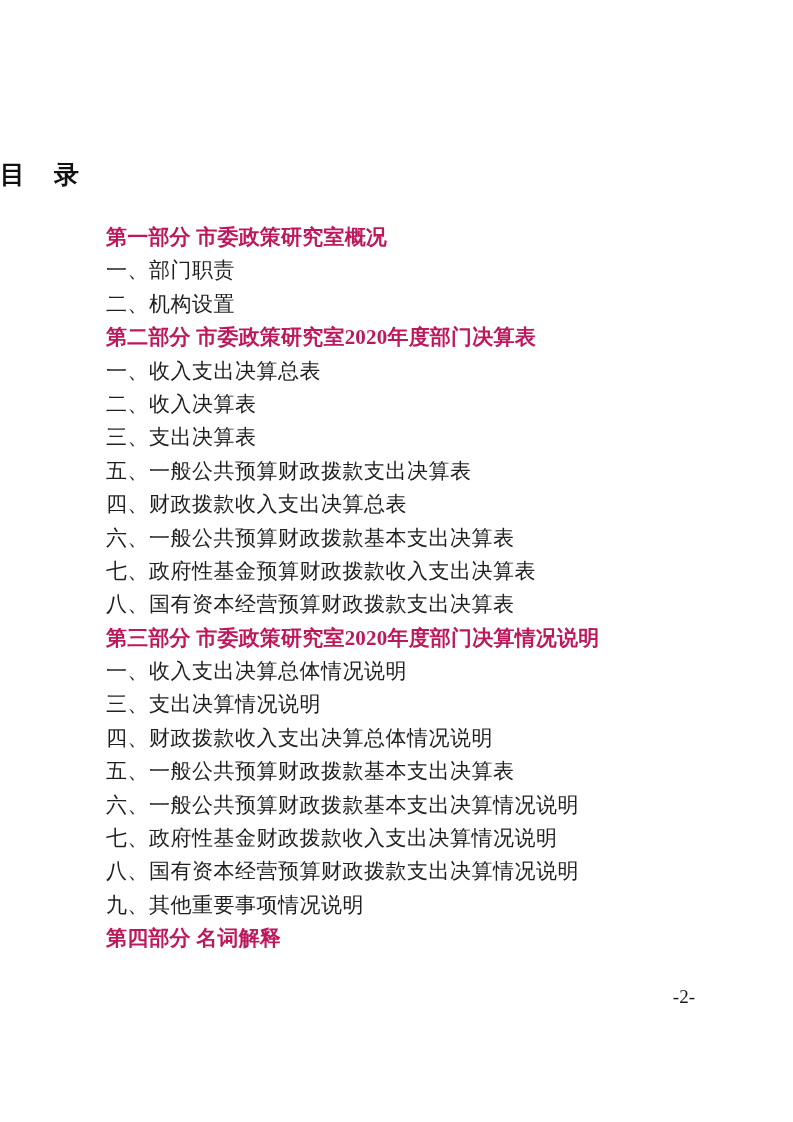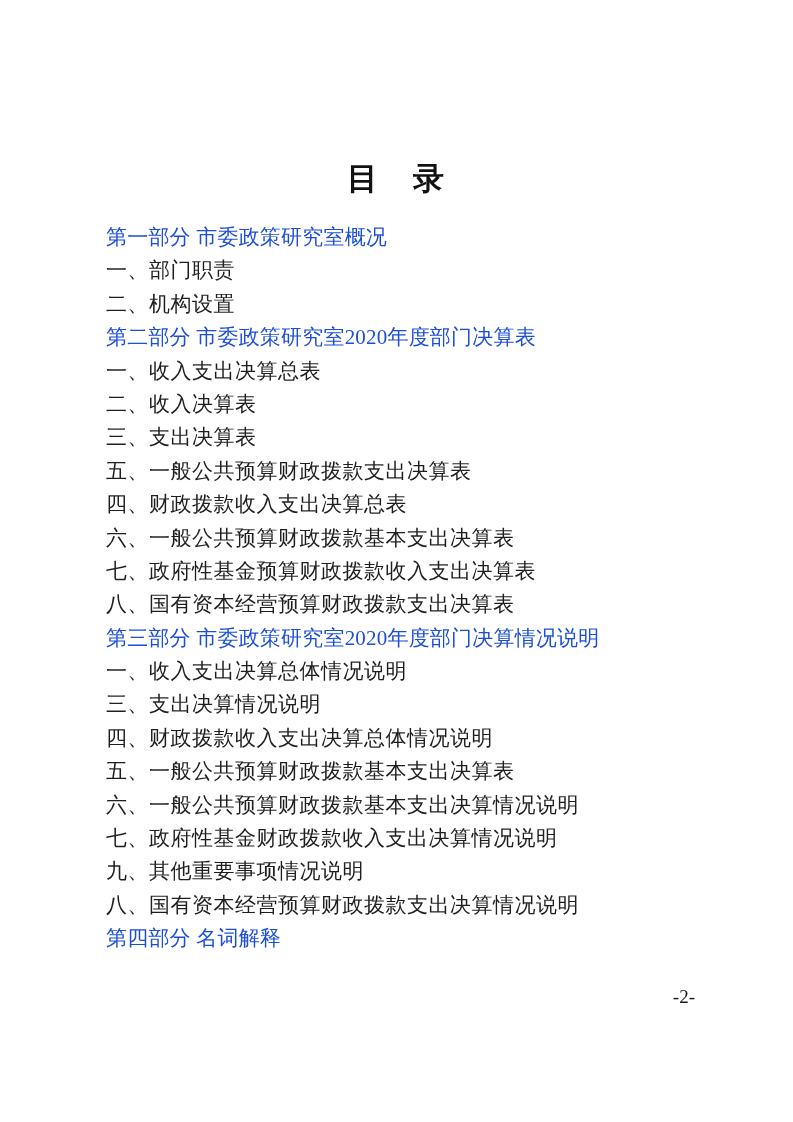--- a/index.html
+++ b/index.html
@@ -15,23 +15,22 @@
     width: 793px;
     height: 1122px;
     background: #ffffff;
     overflow: hidden;
   }
   .doc-title {
     position: absolute;
     top: 158px;
     left: 0;
     width: 100%;
-    text-align: center;
     font-family: "Liberation Sans", "DejaVu Sans", sans-serif;
-    font-size: 31px;
+    font-size: 25px;
     font-weight: bold;
     letter-spacing: 2px;
     color: #111111;
     white-space: pre;
   }
   .toc {
     position: absolute;
     top: 221px;
     left: 106px;
     right: 50px;
@@ -39,22 +38,22 @@
   .toc-line {
     height: 33.4px;
     line-height: 33.4px;
     font-size: 21px;
     white-space: nowrap;
     overflow: visible;
     color: #1f1f1f;
     letter-spacing: 0.5px;
   }
   .toc-line.section {
-    font-weight: normal;
-    color: #1d4ed8;
+    font-weight: bold;
+    color: #be185d;
     letter-spacing: 0.2px;
   }
   .page-number {
     position: absolute;
     top: 986px;
     right: 98px;
     font-size: 19px;
     color: #1a1a1a;
     font-family: "Liberation Serif", "DejaVu Serif", serif;
   }
@@ -79,20 +78,20 @@
       <div class="toc-line item">六、一般公共预算财政拨款基本支出决算表</div>
       <div class="toc-line item">七、政府性基金预算财政拨款收入支出决算表</div>
       <div class="toc-line item">八、国有资本经营预算财政拨款支出决算表</div>
       <div class="toc-line section">第三部分 市委政策研究室2020年度部门决算情况说明</div>
       <div class="toc-line item">一、收入支出决算总体情况说明</div>
       <div class="toc-line item">三、支出决算情况说明</div>
       <div class="toc-line item">四、财政拨款收入支出决算总体情况说明</div>
       <div class="toc-line item">五、一般公共预算财政拨款基本支出决算表</div>
       <div class="toc-line item">六、一般公共预算财政拨款基本支出决算情况说明</div>
       <div class="toc-line item">七、政府性基金财政拨款收入支出决算情况说明</div>
+      <div class="toc-line item">八、国有资本经营预算财政拨款支出决算情况说明</div>
       <div class="toc-line item">九、其他重要事项情况说明</div>
-      <div class="toc-line item">八、国有资本经营预算财政拨款支出决算情况说明</div>
       <div class="toc-line section">第四部分 名词解释</div>
     </div>
 
   <div class="page-number">-2-</div>
 
 </div>
 
 </body></html>

